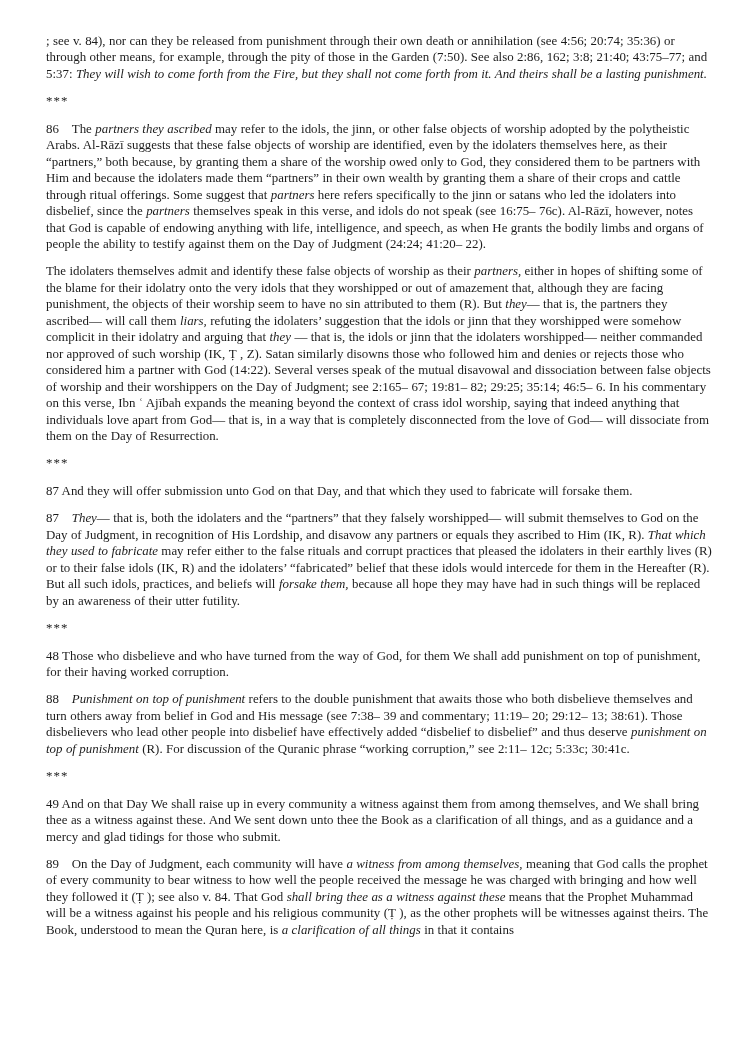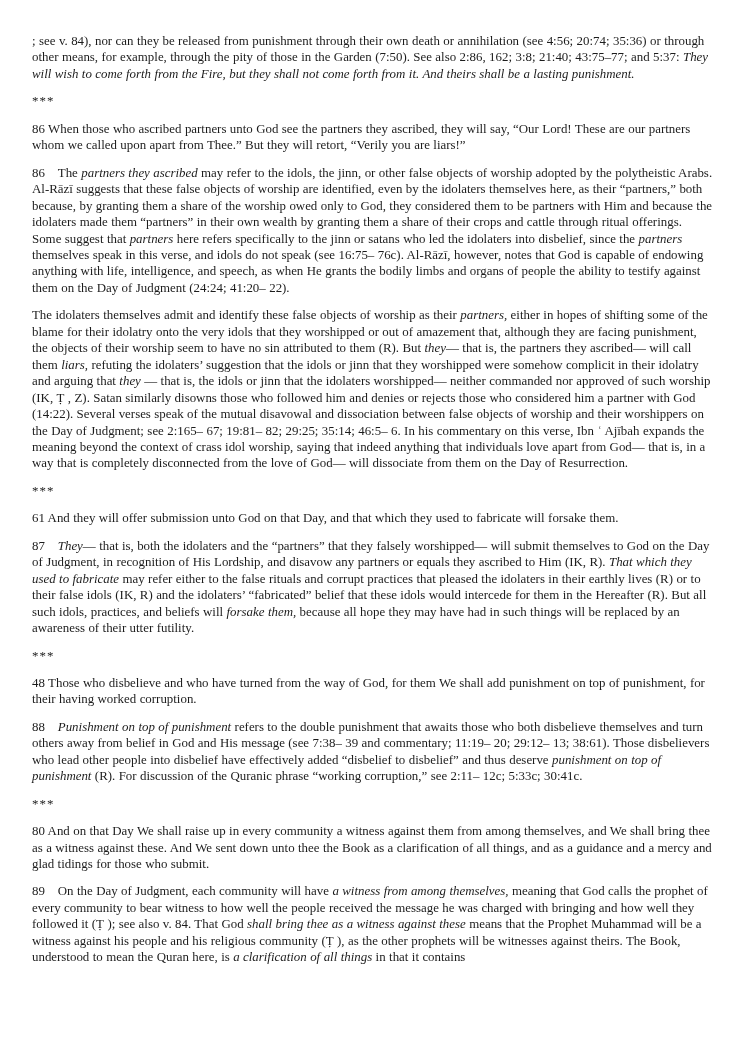--- a/index.html
+++ b/index.html
@@ -7,21 +7,21 @@
     padding: 0;
     background: #ffffff;
   }
   .page {
     position: relative;
     width: 749px;
     height: 1061px;
     box-sizing: border-box;
     background: #ffffff;
     color: #1c1c1c;
-    padding: 33px 36px 20px 32px;
+    padding: 33px 36px 20px 46px;
     font-family: "Liberation Serif", "DejaVu Serif", serif;
     font-size: 12.9px;
     line-height: 16.45px;
     text-align: left;
     overflow: hidden;
   }
   .page p {
     margin: 0 0 11px 0;
     padding: 0;
   }
@@ -37,25 +37,24 @@
   i {
     font-style: italic;
   }
 </style>
 </head>
 <body>
 
 <div class="page">
   <p class="para"><span>; see v. 84), nor can they be released from punishment through their own death or annihilation (see 4:56; 20:74; 35:36) or through other means, for example, through the pity of those in the Garden (7:50). See also 2:86, 162; 3:8; 21:40; 43:75–77; and 5:37: </span><i>They will wish to come forth from the Fire, but they shall not come forth from it. And theirs shall be a lasting punishment.</i></p>
   <p class="sep">***</p>
-  <p class="verse"><span>86 When those who ascribed partners unto God see the partners they ascribed, they will say, “Our Lord! These are our partners whom we called upon apart from Thee.” But they will retort, “Verily you are liars!”</span></p>
   <p class="para"><span>86 The </span><i>partners they ascribed</i><span> may refer to the idols, the jinn, or other false objects of worship adopted by the polytheistic Arabs. Al-Rāzī suggests that these false objects of worship are identified, even by the idolaters themselves here, as their “partners,” both because, by granting them a share of the worship owed only to God, they considered them to be partners with Him and because the idolaters made them “partners” in their own wealth by granting them a share of their crops and cattle through ritual offerings. Some suggest that </span><i>partners</i><span> here refers specifically to the jinn or satans who led the idolaters into disbelief, since the </span><i>partners</i><span> themselves speak in this verse, and idols do not speak (see 16:75– 76c). Al-Rāzī, however, notes that God is capable of endowing anything with life, intelligence, and speech, as when He grants the bodily limbs and organs of people the ability to testify against them on the Day of Judgment (24:24; 41:20– 22).</span></p>
   <p class="para"><span>The idolaters themselves admit and identify these false objects of worship as their </span><i>partners,</i><span> either in hopes of shifting some of the blame for their idolatry onto the very idols that they worshipped or out of amazement that, although they are facing punishment, the objects of their worship seem to have no sin attributed to them (R). But </span><i>they</i><span>— that is, the partners they ascribed— will call them </span><i>liars,</i><span> refuting the idolaters’ suggestion that the idols or jinn that they worshipped were somehow complicit in their idolatry and arguing that </span><i>they</i><span> — that is, the idols or jinn that the idolaters worshipped— neither commanded nor approved of such worship (IK, Ṭ , Z). Satan similarly disowns those who followed him and denies or rejects those who considered him a partner with God (14:22). Several verses speak of the mutual disavowal and dissociation between false objects of worship and their worshippers on the Day of Judgment; see 2:165– 67; 19:81– 82; 29:25; 35:14; 46:5– 6. In his commentary on this verse, Ibn ʿ Ajībah expands the meaning beyond the context of crass idol worship, saying that indeed anything that individuals love apart from God— that is, in a way that is completely disconnected from the love of God— will dissociate from them on the Day of Resurrection.</span></p>
   <p class="sep">***</p>
-  <p class="verse"><span>61 And they will offer submission unto God on that Day, and that which they used to fabricate will forsake them.</span></p>
+  <p class="verse"><span>87 And they will offer submission unto God on that Day, and that which they used to fabricate will forsake them.</span></p>
   <p class="para"><span>87 </span><i>They</i><span>— that is, both the idolaters and the “partners” that they falsely worshipped— will submit themselves to God on the Day of Judgment, in recognition of His Lordship, and disavow any partners or equals they ascribed to Him (IK, R). </span><i>That which they used to fabricate</i><span> may refer either to the false rituals and corrupt practices that pleased the idolaters in their earthly lives (R) or to their false idols (IK, R) and the idolaters’ “fabricated” belief that these idols would intercede for them in the Hereafter (R). But all such idols, practices, and beliefs will </span><i>forsake them,</i><span> because all hope they may have had in such things will be replaced by an awareness of their utter futility.</span></p>
   <p class="sep">***</p>
   <p class="verse"><span>48 Those who disbelieve and who have turned from the way of God, for them We shall add punishment on top of punishment, for their having worked corruption.</span></p>
   <p class="para"><span>88 </span><i>Punishment on top of punishment</i><span> refers to the double punishment that awaits those who both disbelieve themselves and turn others away from belief in God and His message (see 7:38– 39 and commentary; 11:19– 20; 29:12– 13; 38:61). Those disbelievers who lead other people into disbelief have effectively added “disbelief to disbelief” and thus deserve </span><i>punishment on top of punishment</i><span> (R). For discussion of the Quranic phrase “working corruption,” see 2:11– 12c; 5:33c; 30:41c.</span></p>
   <p class="sep">***</p>
-  <p class="verse"><span>80 And on that Day We shall raise up in every community a witness against them from among themselves, and We shall bring thee as a witness against these. And We sent down unto thee the Book as a clarification of all things, and as a guidance and a mercy and glad tidings for those who submit.</span></p>
+  <p class="verse"><span>49 And on that Day We shall raise up in every community a witness against them from among themselves, and We shall bring thee as a witness against these. And We sent down unto thee the Book as a clarification of all things, and as a guidance and a mercy and glad tidings for those who submit.</span></p>
   <p class="para"><span>89 On the Day of Judgment, each community will have </span><i>a witness from among themselves,</i><span> meaning that God calls the prophet of every community to bear witness to how well the people received the message he was charged with bringing and how well they followed it (Ṭ ); see also v. 84. That God </span><i>shall bring thee as a witness against these</i><span> means that the Prophet Muhammad will be a witness against his people and his religious community (Ṭ ), as the other prophets will be witnesses against theirs. The Book, understood to mean the Quran here, is </span><i>a clarification of all things</i><span> in that it contains</span></p>
 </div>
 
 </body></html>

